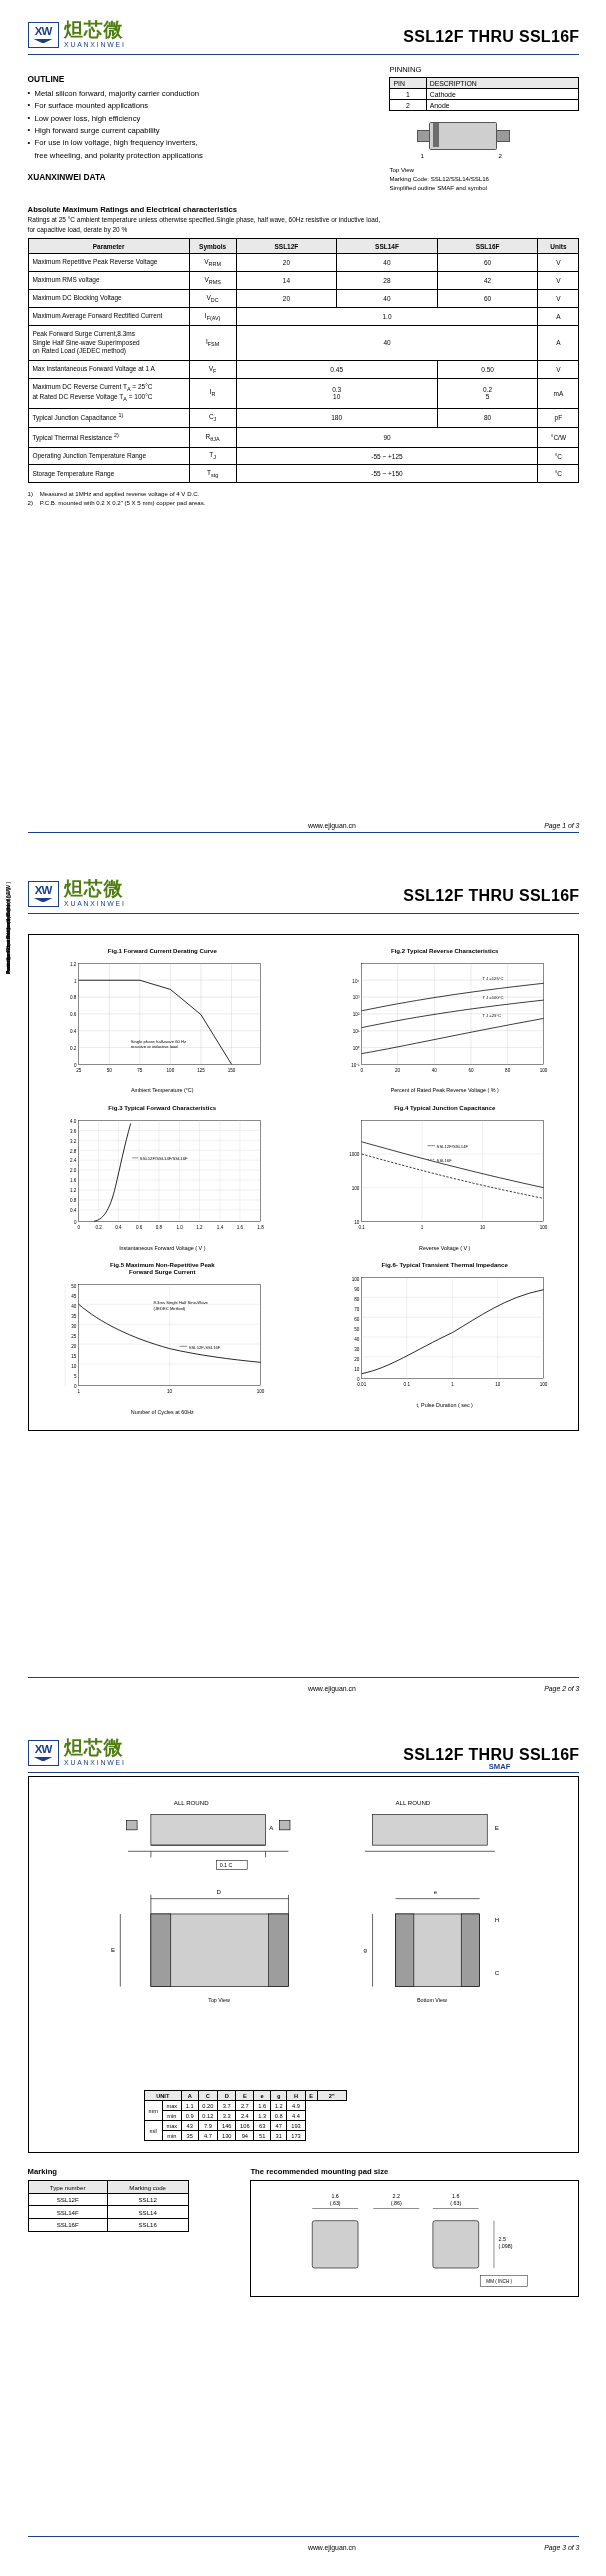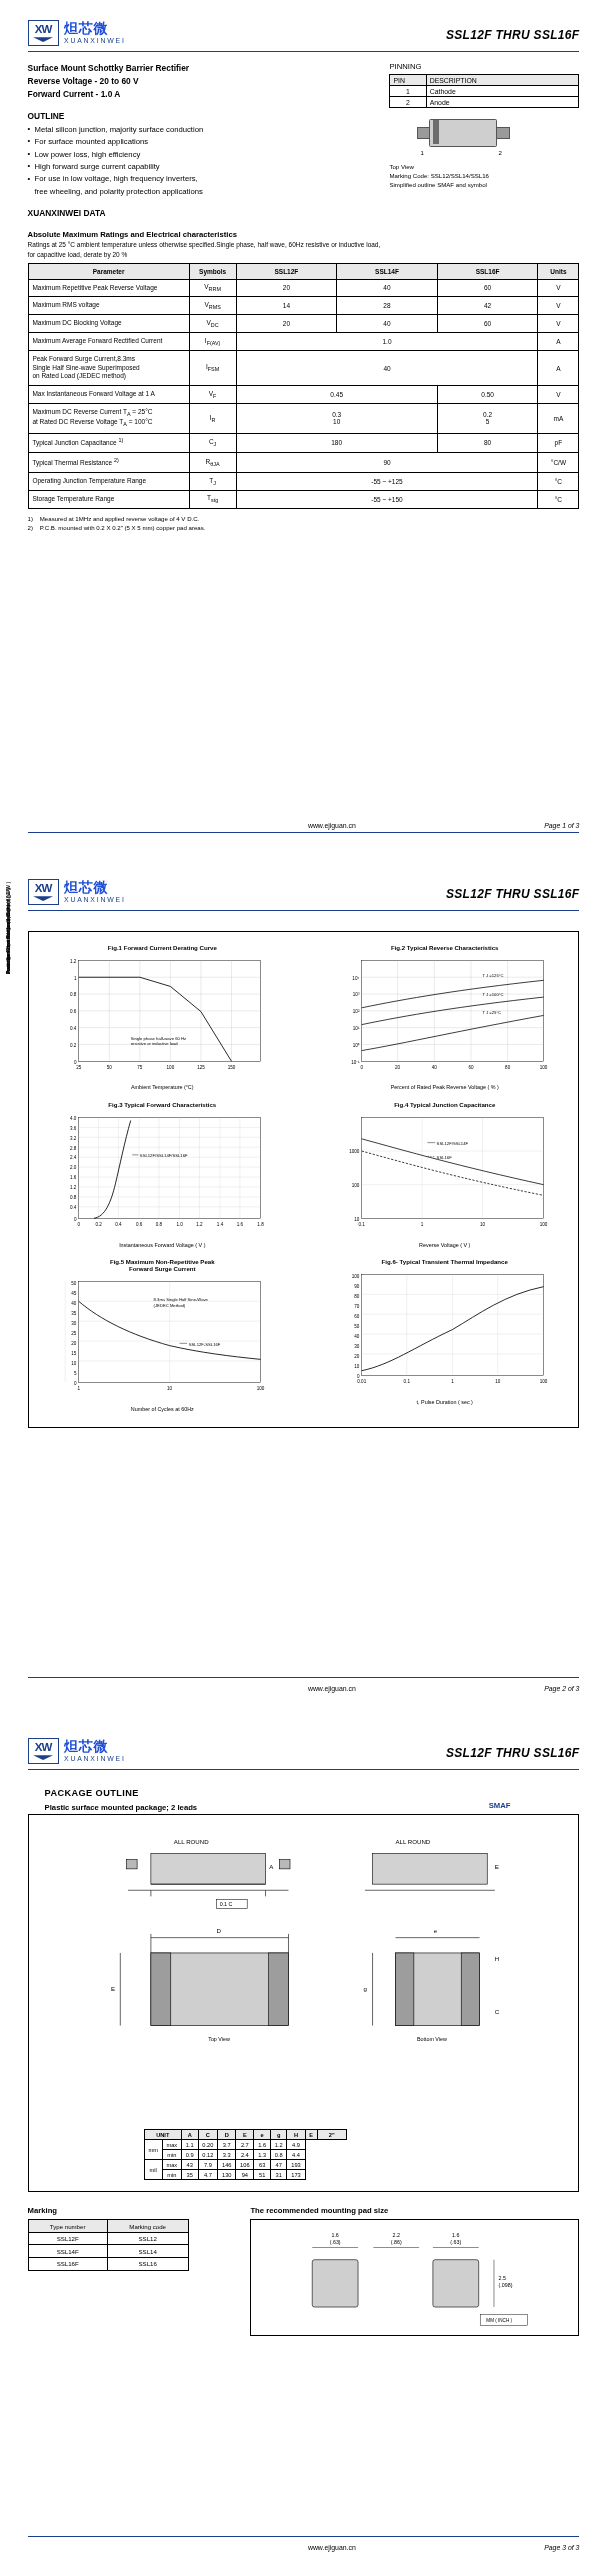--- a/index.html
+++ b/index.html
@@ -9,23 +9,23 @@
   .page2{height:859px;}
   .page3{height:859px;}
 
   
   .hdr{display:flex;align-items:flex-start;justify-content:space-between;padding-top:20px;}
   .logo-wrap{display:flex;align-items:center;gap:5.4px;}
   .logo-mark{width:31px;height:26px;border:1.5px solid #1b3f8b;position:relative;box-sizing:border-box;}
   .logo-mark:before{content:"XW";position:absolute;left:0;right:0;top:2.3px;text-align:center;font-size:11.5px;font-weight:bold;color:#1b3f8b;letter-spacing:-0.8px;}
   .logo-mark:after{content:"";position:absolute;left:4.6px;right:4.6px;bottom:3.1px;height:4.6px;background:#1b3f8b;clip-path:polygon(0 0,100% 0,50% 100%);}
   .logo-txt{line-height:1;}
-  .logo-cn{font-size:14px;font-weight:bold;color:#1d4ed8;letter-spacing:0.8px;}
+  .logo-cn{font-size:19px;font-weight:bold;color:#4d7c0f;letter-spacing:0.8px;}
   .logo-en{font-size:6.9px;color:#1b3f8b;letter-spacing:1.8px;margin-top:3.1px;}
-  .part-title{font-size:12px;font-weight:bold;letter-spacing:0.3px;padding-top:7.7px;font-style:italic;}
+  .part-title{font-size:16px;font-weight:bold;letter-spacing:0.3px;padding-top:7.7px;}
   .hdr-rule{border-bottom:1.2px solid #1b3f8b;margin-top:4.6px;}
 
   
   .p1top{display:flex;justify-content:space-between;margin-top:10.7px;}
   .p1left{width:306px;}
   .t1{font-size:8.4px;font-weight:bold;line-height:1.55;}
   .sec-h{font-size:8.4px;font-weight:bold;margin-top:9.2px;}
   ul.feat{margin:3.1px 0 0 0;padding:0;list-style:none;font-size:7.7px;line-height:1.62;}
   ul.feat li{padding-left:6.9px;position:relative;}
   ul.feat li:before{content:"\2022";position:absolute;left:0;top:-0.8px;}
@@ -108,29 +108,24 @@
         <div class="logo-cn">炟芯微</div>
         <div class="logo-en">XUANXINWEI</div>
       </div>
     </div>
     <div class="part-title">SSL12F  THRU  SSL16F</div>
   </div>
   <div class="hdr-rule"></div>
 
   <div class="p1top">
     <div class="p1left">
-      <div class="t1">
-        <div>Surface Mount Schottky Barrier Rectifier</div>
-        <div>Reverse Voltage - 20 to 60 V</div>
-        <div>Forward Current - 1.0 A</div>
-      </div>
 
       <div class="sec-h">OUTLINE</div>
       <ul class="feat">
-        <li>Metal silicon junction, majority surface conduction</li>
+        <li>Metal silicon forward, majority carrier conduction</li>
         <li>For surface mounted applications</li>
         <li>Low power loss, high efficiency</li>
         <li>High forward surge current capability</li>
         <li>For use in low voltage, high frequency inverters,</li>
         <li class="cont">free wheeling, and polarity protection applications</li>
       </ul>
 
       <div class="sec-h">XUANXINWEI DATA</div>
     </div>
 
@@ -615,24 +610,20 @@
       <div class="logo-mark"></div>
       <div class="logo-txt">
         <div class="logo-cn">炟芯微</div>
         <div class="logo-en">XUANXINWEI</div>
       </div>
     </div>
     <div class="part-title">SSL12F  THRU  SSL16F</div>
   </div>
   <div class="hdr-rule"></div>
 
-  <div style="padding-left:17px">
-    <div class="po-h">PACKAGE  OUTLINE</div>
-    <div class="po-sub">Plastic surface mounted package; 2 leads</div>
-  </div>
   <div class="smaf" style="margin-right:69px">SMAF</div>
 
   <div class="draw-frame">
     <svg width="547" height="344" viewBox="0 0 715 450">
 
       <g stroke="#000" fill="none" stroke-width="0.8">
         <rect x="150" y="40" width="150" height="40" fill="#d2d2d2"></rect>
         <line x1="150" y1="80" x2="300" y2="80"></line>
         <line x1="120" y1="88" x2="330" y2="88"></line>
         <line x1="150" y1="88" x2="150" y2="96"></line>

